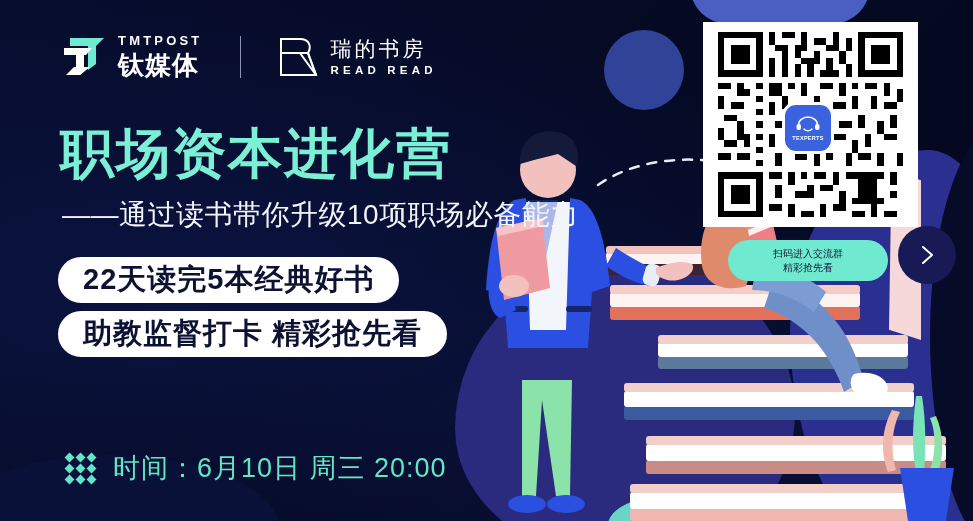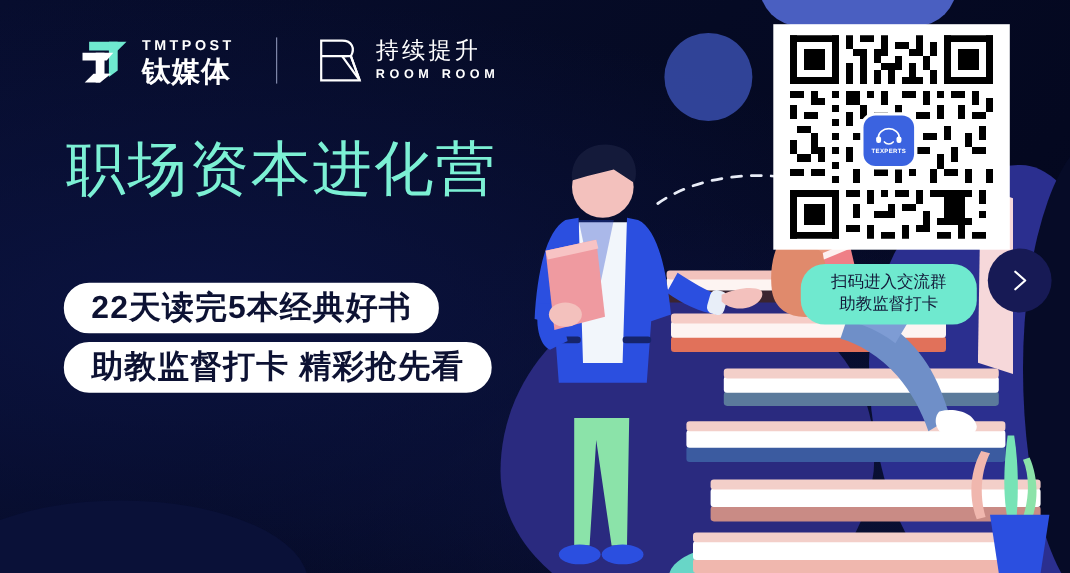--- a/index.html
+++ b/index.html
@@ -50,37 +50,37 @@
   .mint-dot-bottom{
     position:absolute;left:608px;top:495px;width:130px;height:60px;
     background:#6fe9cf;border-radius:50%;opacity:.9;
   }
   .blue-bar-top{
     position:absolute;left:690px;top:-14px;width:180px;height:38px;
     background:#4a5fc1;border-radius:0 0 40px 40px;
   }
 
   
-  .logo-row{position:absolute;left:73px;top:34px;display:flex;align-items:flex-start;gap:17px;}
+  .logo-row{position:absolute;left:62px;top:34px;display:flex;align-items:flex-end;gap:17px;}
   .logo-tmt{display:flex;align-items:center;gap:10px;}
   .tmt-mark{width:46px;height:44px;}
   .tmt-text{display:flex;flex-direction:column;line-height:1;}
   .tmt-en{color:#ffffff;font-size:13px;letter-spacing:3.2px;font-weight:700;}
   .tmt-cn{color:#ffffff;font-size:26px;letter-spacing:1px;font-weight:700;margin-top:5px;}
   .logo-divider{width:1px;height:42px;background:#8b93b5;margin:0 20px;}
   .logo-read{display:flex;align-items:center;gap:13px;}
   .read-mark{width:40px;height:42px;}
   .read-text{display:flex;flex-direction:column;line-height:1;}
   .read-cn{color:#ffffff;font-size:21px;letter-spacing:3px;font-weight:500;}
   .read-en{color:#ffffff;font-size:11.5px;letter-spacing:4.2px;font-weight:600;margin-top:6px;}
 
   
   .headline{
     position:absolute;left:60px;top:118px;
-    color:#7cf0d4;font-size:54px;font-weight:400;letter-spacing:2px;
+    color:#7cf0d4;font-size:54px;font-weight:700;letter-spacing:2px;
     white-space:nowrap;
   }
   .subhead{
     position:absolute;left:62px;top:196px;
     color:#f2f4fb;font-size:28px;font-weight:400;letter-spacing:.5px;
     white-space:nowrap;
   }
 
   .pills{position:absolute;left:58px;top:257px;display:flex;flex-direction:column;gap:8px;}
   .pill{
@@ -113,21 +113,21 @@
     display:flex;flex-direction:column;align-items:center;justify-content:center;gap:1px;
     box-shadow:0 0 0 3px #ffffff;
   }
   .qr-logo svg{width:26px;height:18px;display:block;}
   .qr-logo span{color:#ffffff;font-size:5.5px;font-weight:700;letter-spacing:.3px;}
 
   .qr-caption{
     position:absolute;left:728px;top:240px;width:160px;
     background:#6fe9cf;border-radius:22px;
     padding:7px 4px;box-sizing:border-box;
-    text-align:center;color:#141a3a;font-size:15px;line-height:1.35;font-weight:500;
+    text-align:center;color:#141a3a;font-size:10px;line-height:1.35;font-weight:500;
   }
 
   .next-arrow{
     position:absolute;left:898px;top:226px;width:58px;height:58px;border-radius:50%;
     background:#171a55;display:flex;align-items:center;justify-content:center;
   }
   .next-arrow svg{width:22px;height:22px;}
 
   
   .illus{position:absolute;left:430px;top:80px;width:543px;height:441px;}
@@ -245,33 +245,48 @@
 
     <div class="logo-divider"></div>
 
     <div class="logo-read">
       <svg class="read-mark" viewBox="0 0 40 42" xmlns="http://www.w3.org/2000/svg">
         <path d="M3 3 L22 3 C 31 3, 34 10, 30 17 L38 39 L3 39 Z" fill="none" stroke="#ffffff" stroke-width="2"></path>
         <path d="M22 17 L30 17 L38 39 Z" fill="none" stroke="#ffffff" stroke-width="2"></path>
         <path d="M3 17 L26 17" stroke="#ffffff" stroke-width="2"></path>
       </svg>
       <div class="read-text">
-        <div class="read-cn">持续提升</div>
-        <div class="read-en">ROOM ROOM</div>
+        <div class="read-cn">瑞的书房</div>
+        <div class="read-en">READ READ</div>
       </div>
     </div>
   </div>
 
   <div class="headline">职场资本进化营</div>
+  <div class="subhead">——通过读书带你升级10项职场必备能力</div>
 
   <div class="pills">
     <div class="pill">22天读完5本经典好书</div>
     <div class="pill">助教监督打卡 精彩抢先看</div>
   </div>
 
+  <div class="time-row">
+    <span class="dot-grid">
+      <i></i>
+        <i></i>
+        <i></i>
+        <i></i>
+        <i></i>
+        <i></i>
+        <i></i>
+        <i></i>
+        <i></i>
+    </span>
+    <span class="time-text">时间：6月10日 周三 20:00</span>
+  </div>
 
   <div class="qr-card">
     <svg class="qr-img" viewBox="0 0 29 29" shape-rendering="crispEdges" xmlns="http://www.w3.org/2000/svg">
       <rect width="29" height="29" fill="#ffffff"></rect>
       <g fill="#000000">
 
         <rect x="0" y="0" width="7" height="1"></rect>
           <rect x="0" y="6" width="7" height="1"></rect>
         <rect x="0" y="0" width="1" height="7"></rect>
           <rect x="6" y="0" width="1" height="7"></rect>
@@ -408,21 +423,21 @@
       <path d="M4 11 C 2 4, 9 1, 13 1 C 17 1, 24 4, 22 11" fill="none" stroke="#ffffff" stroke-width="1.6" stroke-linecap="round"></path>
       <rect x="1.5" y="8" width="4.5" height="6" rx="2" fill="#ffffff"></rect>
       <rect x="20" y="8" width="4.5" height="6" rx="2" fill="#ffffff"></rect>
       <path d="M9 13 C 11 15.5, 15 15.5, 17 13" fill="none" stroke="#ffffff" stroke-width="1.4" stroke-linecap="round"></path>
     </svg>
     <span>TEXPERTS</span>
   </div>
 
   <div class="qr-caption">
     <div>扫码进入交流群</div>
-    <div>助教监督打卡</div>
+    <div>精彩抢先看</div>
   </div>
 
   <div class="next-arrow">
     <svg viewBox="0 0 22 22" xmlns="http://www.w3.org/2000/svg">
       <path d="M7 3 L16 11 L7 19" fill="none" stroke="#ffffff" stroke-width="2" stroke-linecap="round" stroke-linejoin="round"></path>
     </svg>
   </div>
 
 </div>
 

